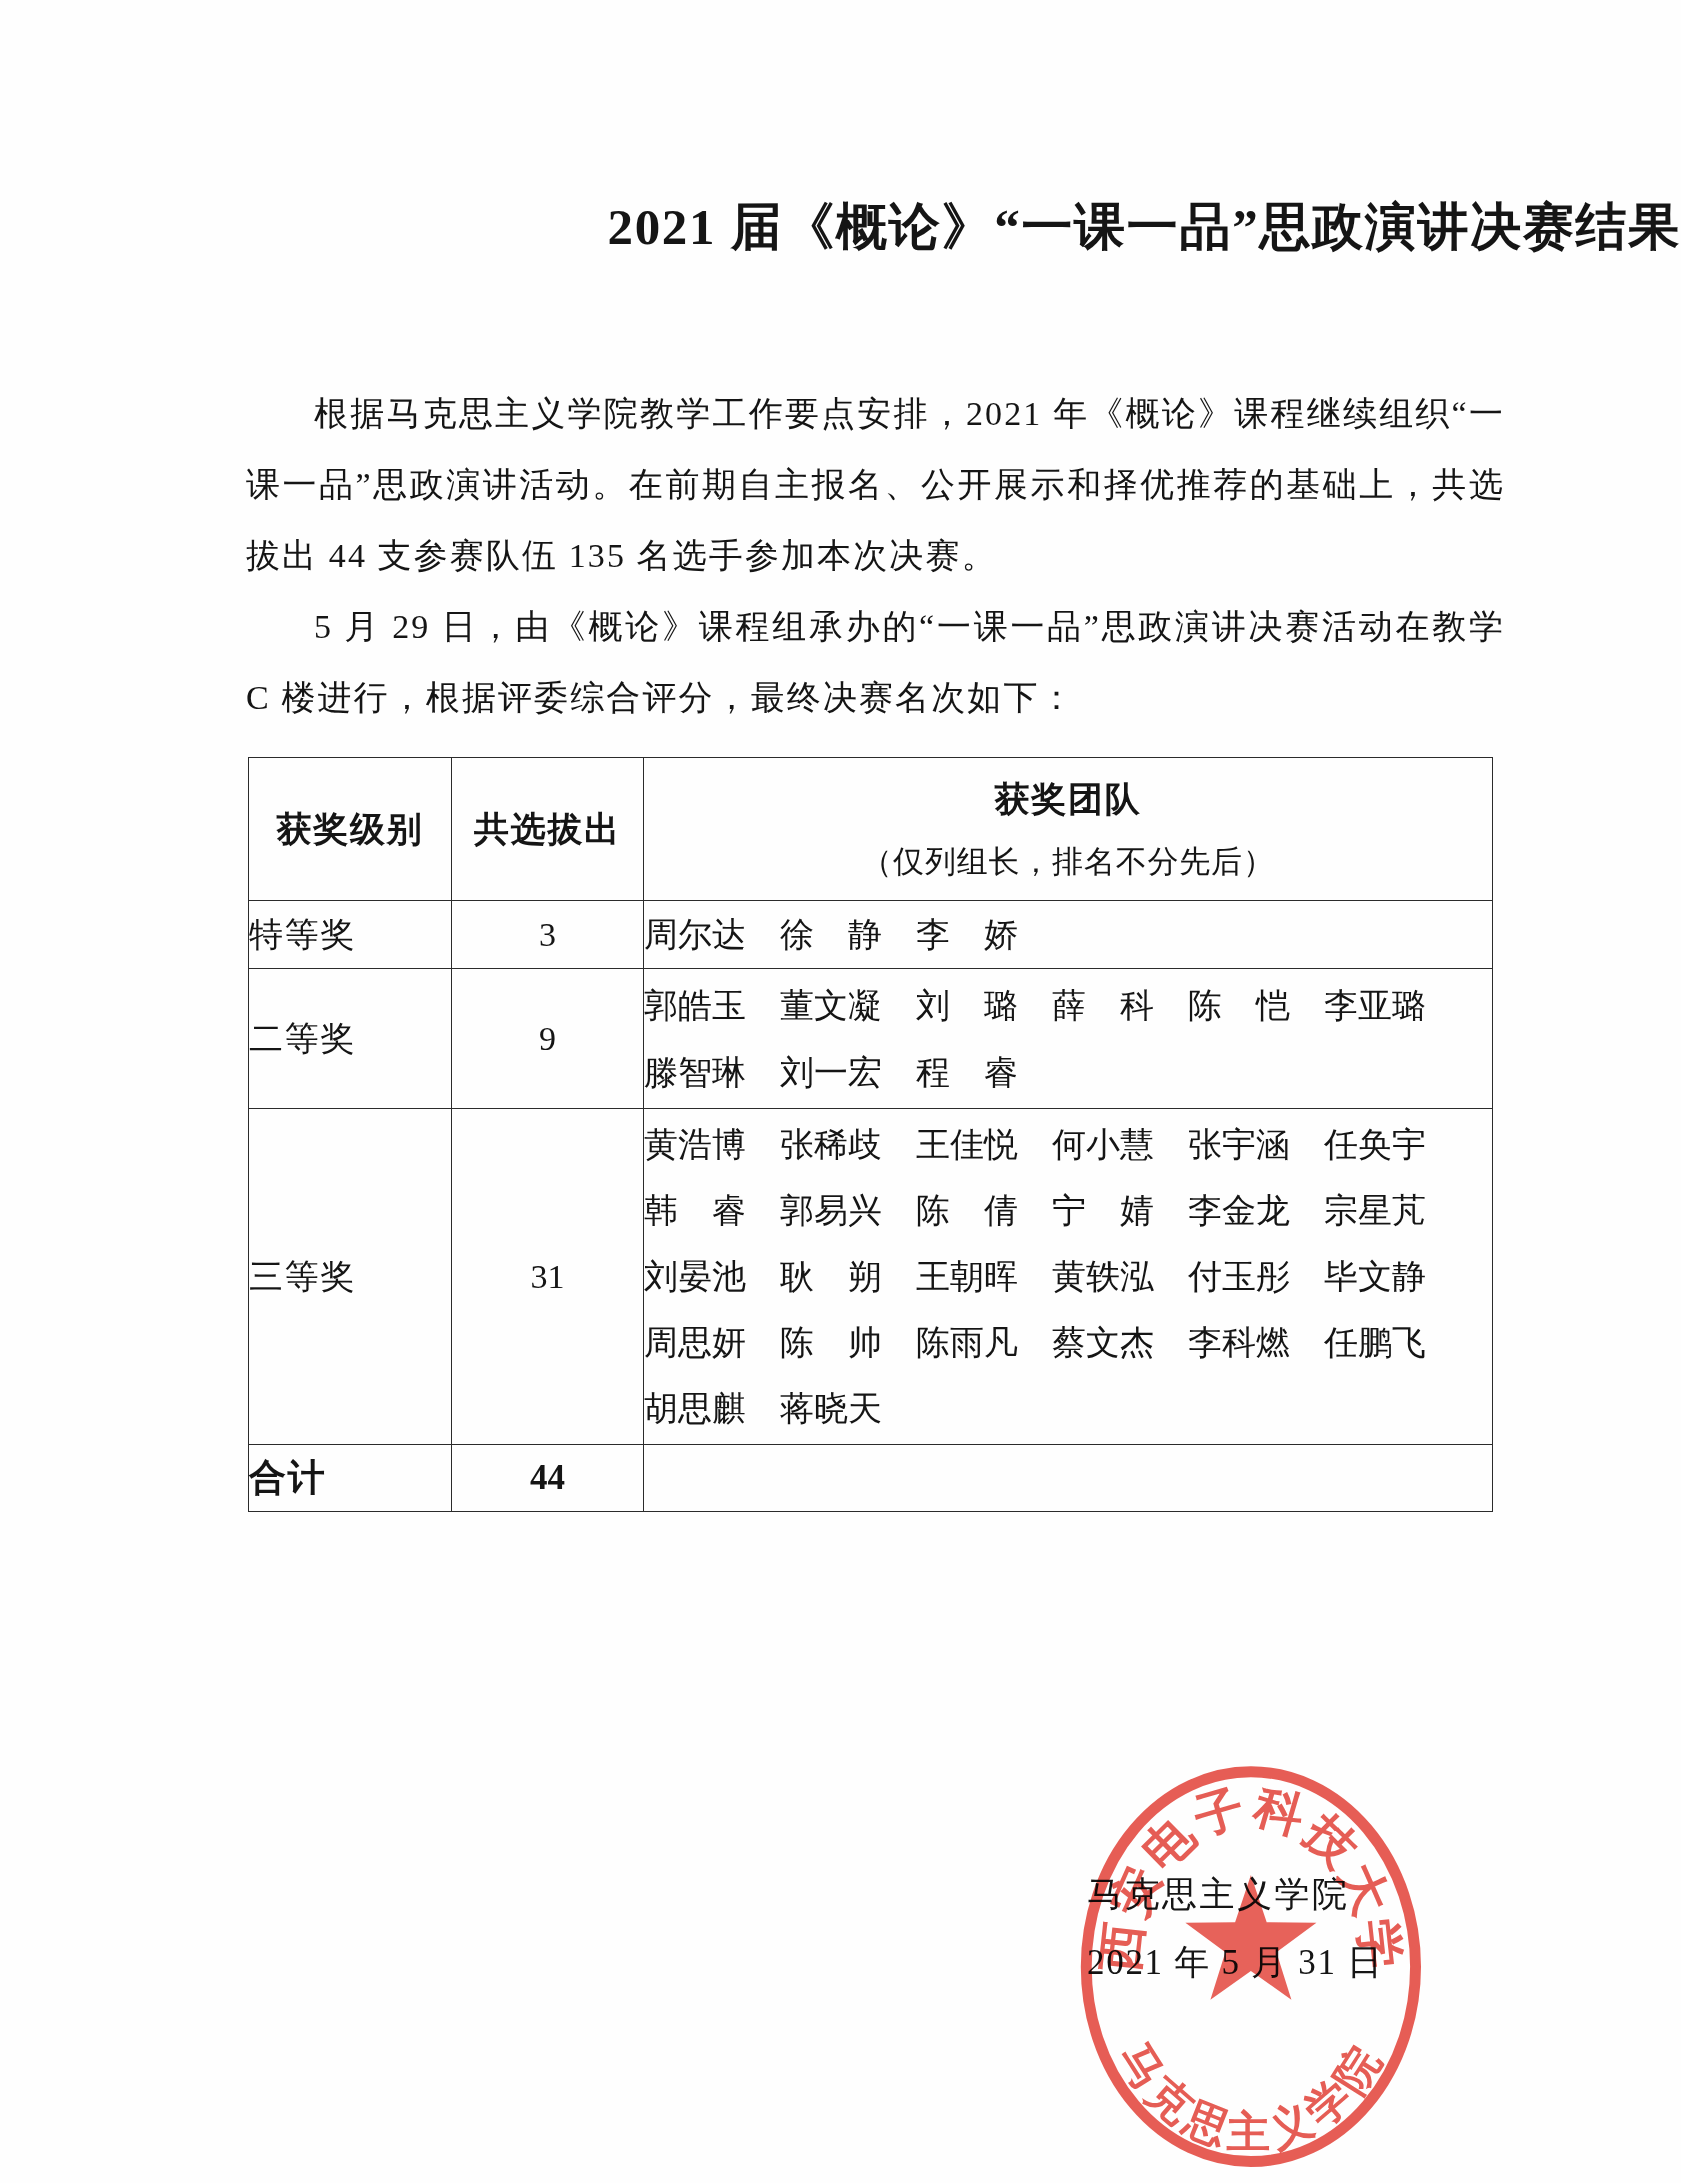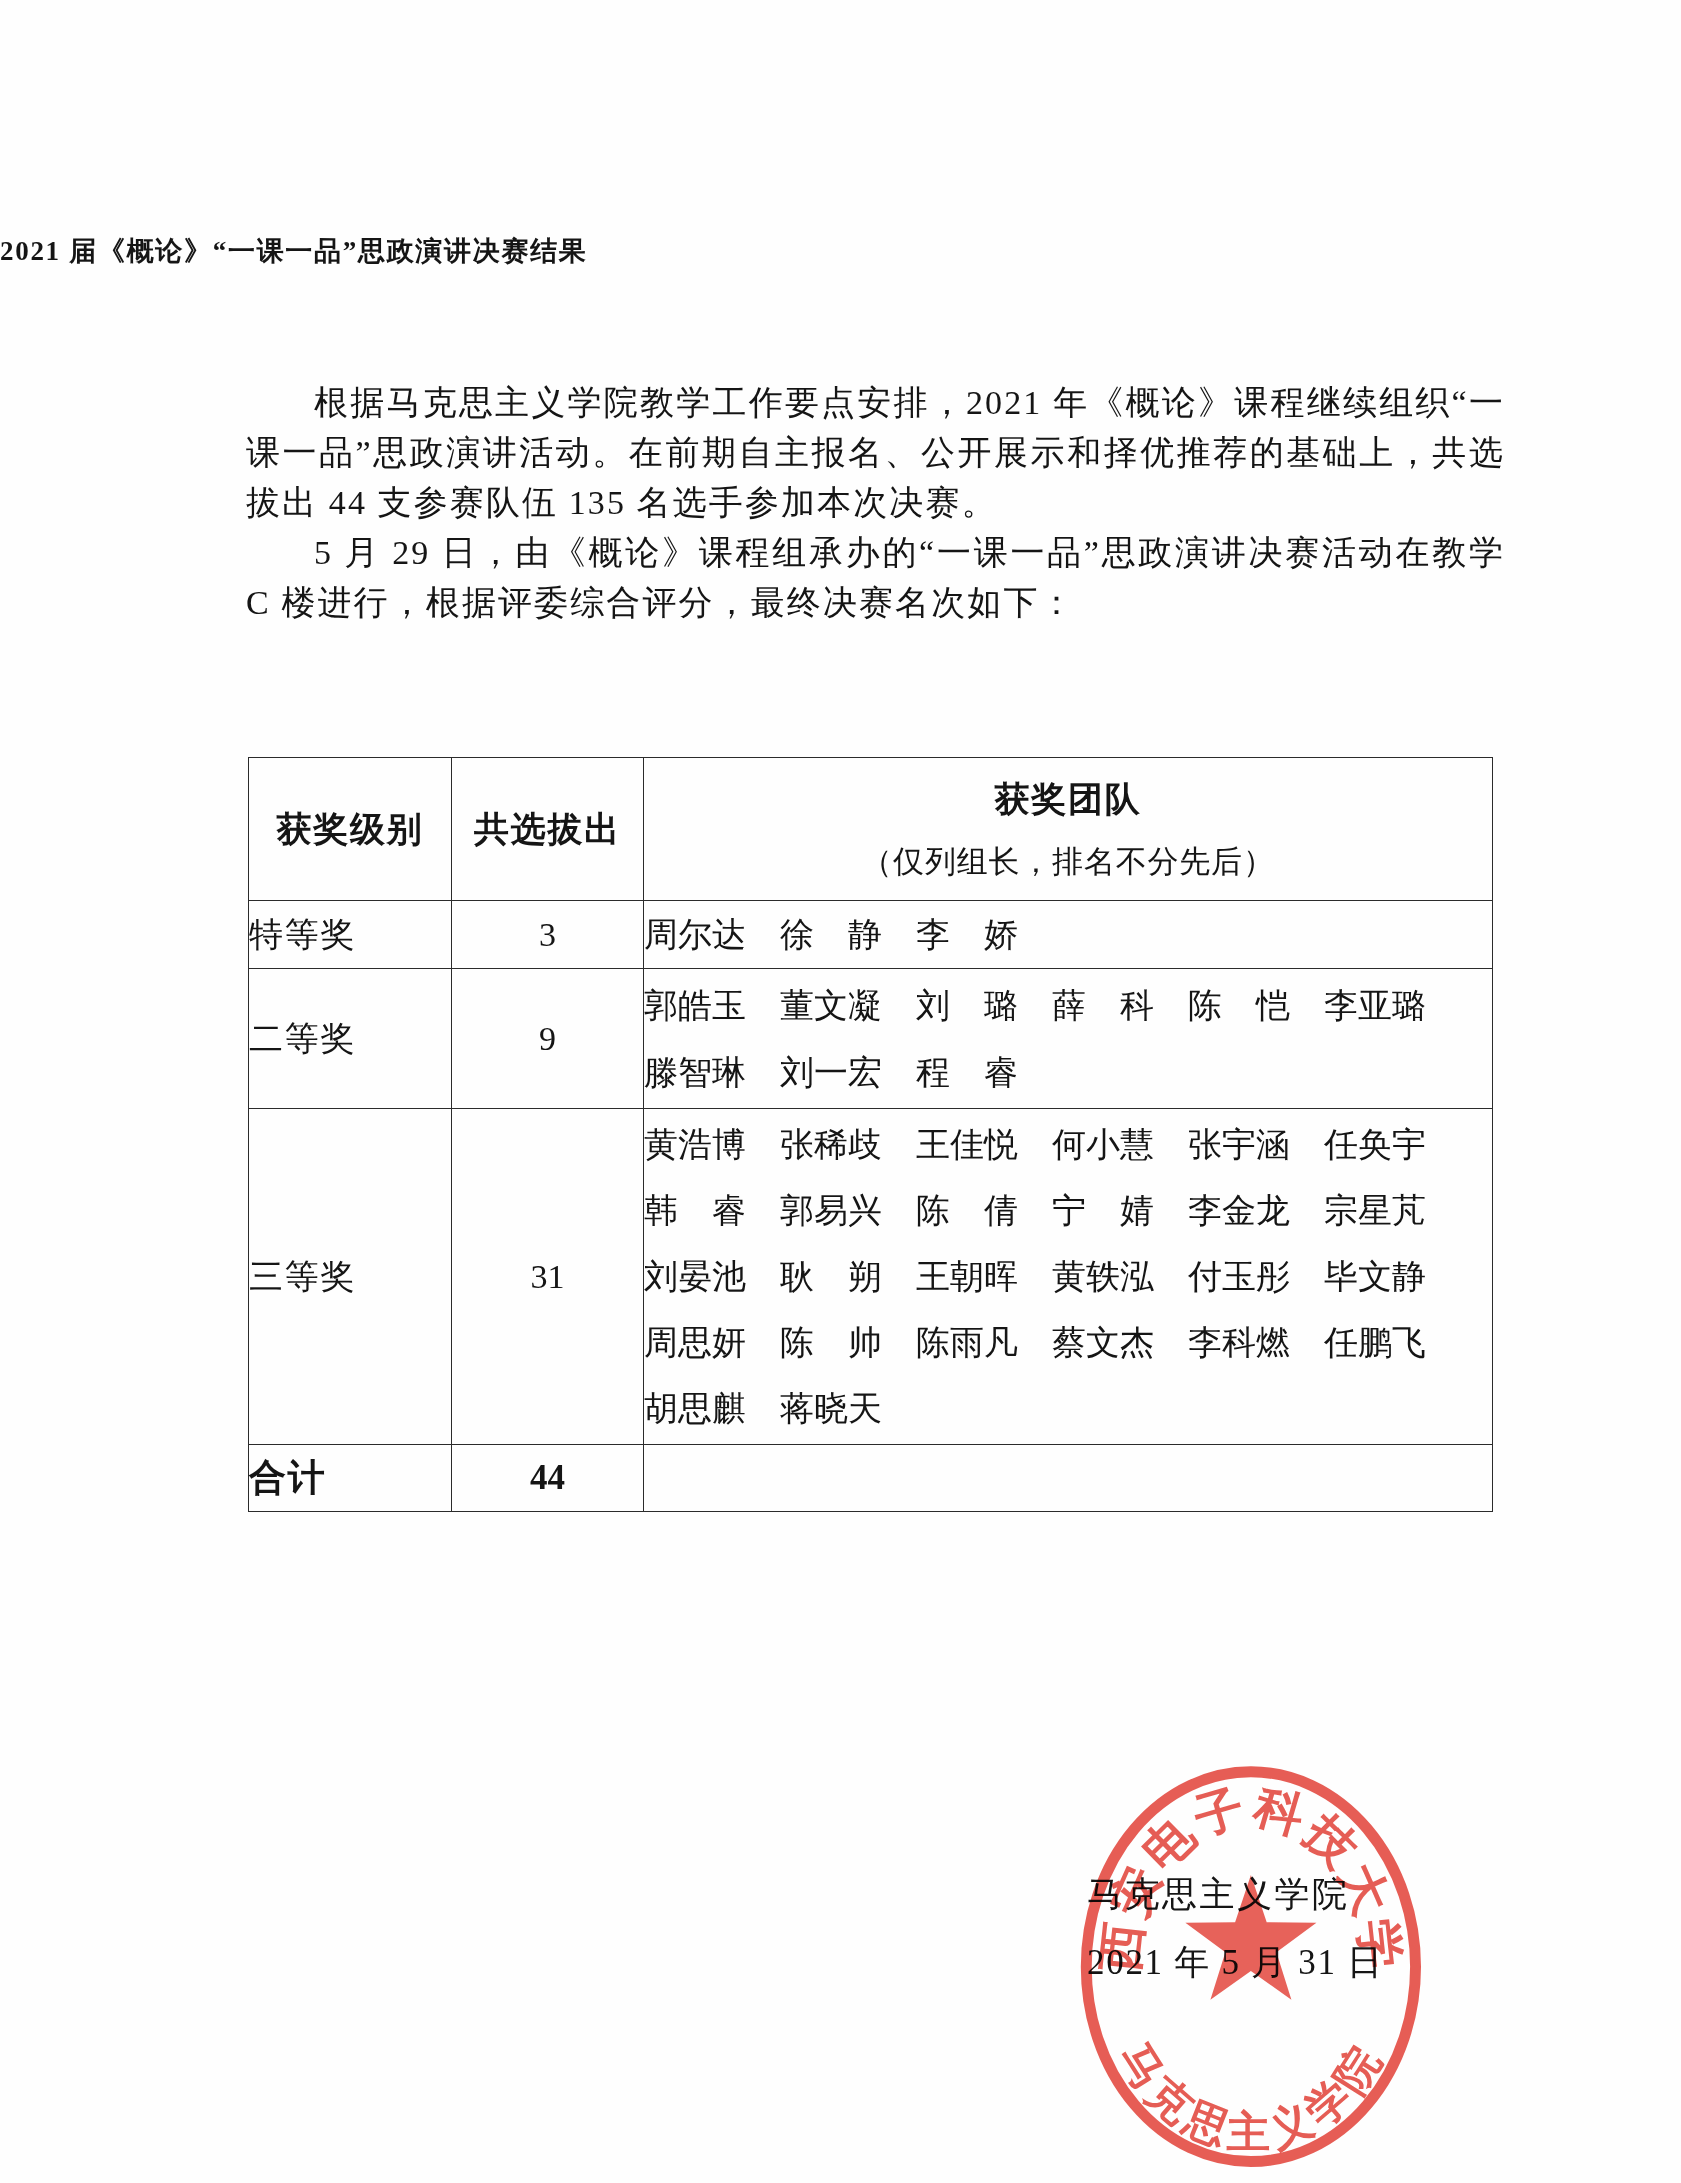--- a/index.html
+++ b/index.html
@@ -7,26 +7,26 @@
     position:relative;
     width:1681px; height:2183px;
     margin:0 auto;
     background:#fefefe;
     color:#151515;
     font-family:"Liberation Serif","DejaVu Serif",serif;
     overflow:hidden;
   }
   .doc-title {
     position:absolute; top:193px; left:0; width:100%;
-    text-align:left;
-    font-size:27px; font-weight:700; letter-spacing:1.7px;margin-top:40px;
+    text-align:right;
+    font-size:51px; font-weight:700; letter-spacing:1.7px;
   }
   .body-text {
     position:absolute; top:378px; left:246px; width:1259px;
-    font-size:34px; line-height:50px;
+    font-size:34px; line-height:71px;
     text-align:justify; letter-spacing:2.1px;
   }
   .body-text p { margin:0; text-indent:2em; }
 
   .award-table {
     position:absolute; top:757px; left:248px;
     width:1244px;
     border-collapse:collapse; table-layout:fixed;padding-left:19px;
   }
   .award-table td {

